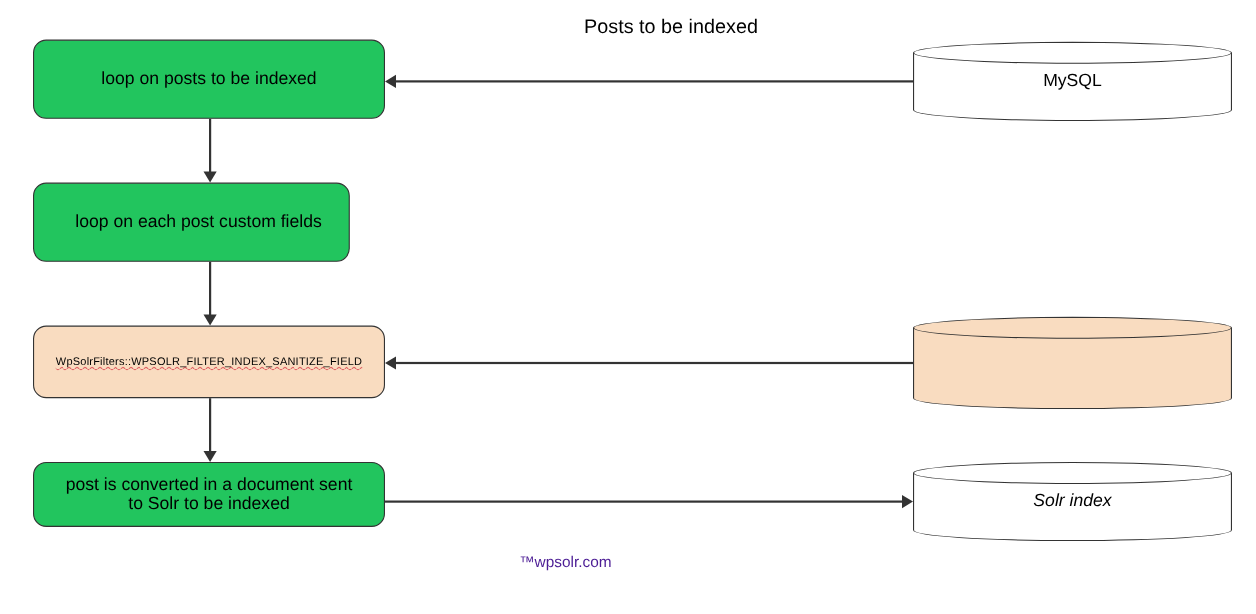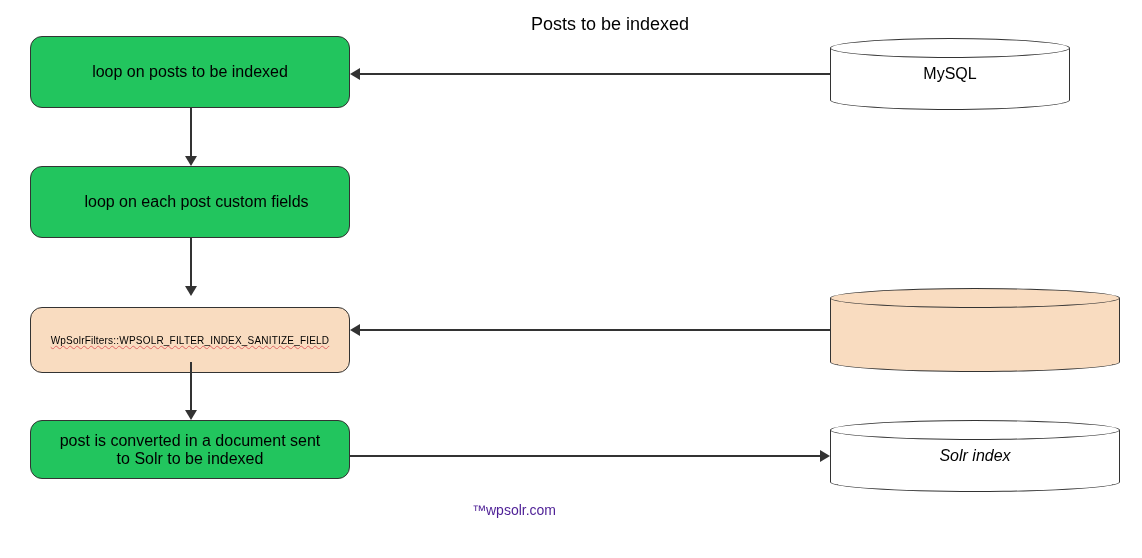--- a/index.html
+++ b/index.html
@@ -119,44 +119,44 @@
       text-decoration-skip-ink: none;
     }
   </style>
 </head>
 <body>
 
 <div class="box" style="left:30px; top:36px; width:320px; height:72px;">
   <span>loop on posts to be indexed</span>
 </div>
 
-<div class="cylinder" style="left:830px; top:38px; width:240px; height:72px;">
+<div class="cylinder" style="left:830px; top:38px; width:290px; height:72px;">
   <div class="cylinder-shape">
     <div class="cylinder-bottom"></div>
     <div class="cylinder-body"></div>
     <div class="cylinder-top"></div>
   </div>
   <span class="cylinder-label">MySQL</span>
 </div>
 
 <div class="arrow-line" style="left:360px; top:73px; width:470px; height:1.5px;"></div>
 <div class="arrow-head left" style="left:350px; top:68px;"></div>
 <div class="edge-label" style="left:500px; top:14px; width:220px;">Posts to be indexed</div>
 
 <div class="arrow-line" style="left:190px; top:108px; width:1.5px; height:50px;"></div>
 <div class="arrow-head down" style="left:185px; top:156px;"></div>
 
-<div class="box" style="left:30px; top:166px; width:320px; height:72px;padding-left:27px;">
+<div class="box" style="left:30px; top:166px; width:288px; height:72px;padding-left:27px;">
   <span>loop on each post custom fields</span>
 </div>
 
 <div class="arrow-line" style="left:190px; top:238px; width:1.5px; height:50px;"></div>
 <div class="arrow-head down" style="left:185px; top:286px;"></div>
 
-<div class="box highlight" style="left:30px; top:296px; width:320px; height:66px;margin-top:11px;">
+<div class="box highlight" style="left:30px; top:296px; width:320px; height:66px;">
   <span class="small-text">
     <span class="underline-red">WpSolrFilters::WPSOLR_FILTER_INDEX_SANITIZE_FIELD</span>
   </span>
 </div>
 
 <div class="cylinder highlight" style="left:830px; top:288px; width:290px; height:84px;">
   <div class="cylinder-shape">
     <div class="cylinder-bottom"></div>
     <div class="cylinder-body"></div>
     <div class="cylinder-top"></div>

